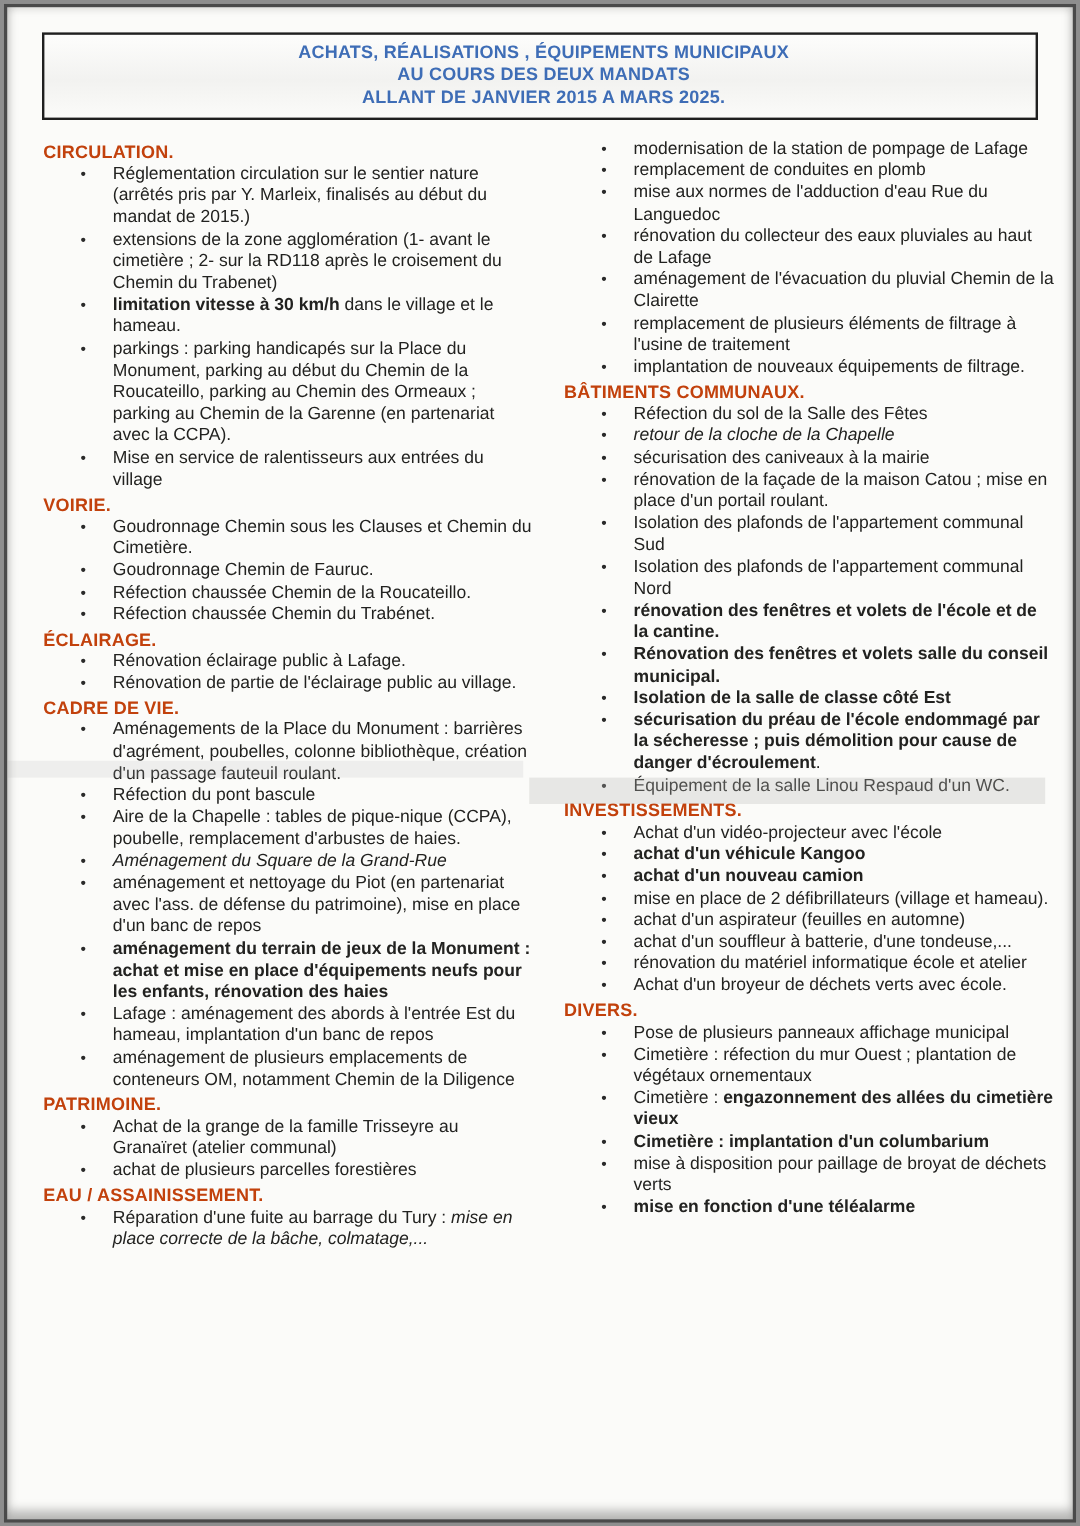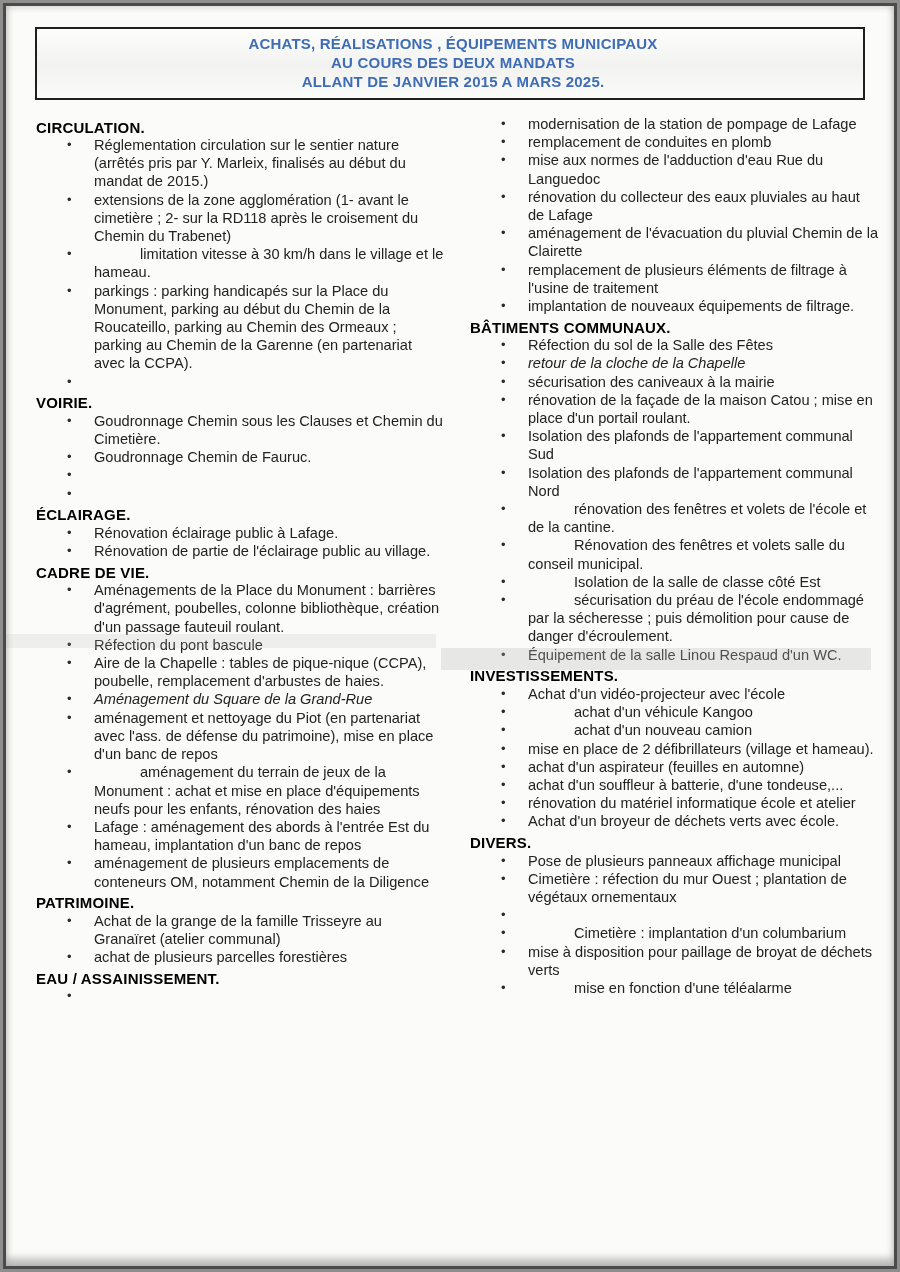--- a/index.html
+++ b/index.html
@@ -31,40 +31,40 @@
   .title-box div{white-space:nowrap;}
   .columns{
     display:flex;
     padding:15px 8px 0 30px;
     gap:22px;
   }
   .col{width:412px;flex:none;}
   .heading{
     font-weight:bold;
     font-size:15px;
-    color:#000000;
+    color:#c2410c;
     margin:3.5px 0 0.5px 0;
     letter-spacing:0.2px;
   }
   .item{
     display:flex;
     font-size:14.6px;
     line-height:18.2px;
     color:#222220;
   }
   .bullet{
     flex:none;
     width:27px;
     margin-left:31px;
     font-size:13px;
     color:#2a2a2a;
   }
   .txt{flex:1;max-width:352px;}
   .n{font-weight:normal;font-style:normal;margin-top:32px;}
-  .b{font-weight:normal;margin-left:46px;}
+  .b{font-weight:bold;}
   .i{font-style:italic;}
   .artifact{
     position:absolute;
     background:#b9b9b6;
     opacity:0.30;
     pointer-events:none;
   }
 </style>
 </head>
 <body>
@@ -95,37 +95,40 @@
           <div class="item">
             <span class="bullet">•</span>
             <span class="txt"><span class="b">limitation vitesse à 30 km/h</span><span class="n"> dans le village et le hameau.</span></span>
           </div>
           <div class="item">
             <span class="bullet">•</span>
             <span class="txt"><span class="n">parkings : parking handicapés sur la Place du Monument, parking au début du Chemin de la Roucateillo, parking au Chemin des Ormeaux ; parking au Chemin de la Garenne (en partenariat avec la CCPA).</span></span>
           </div>
           <div class="item">
             <span class="bullet">•</span>
+            <span class="txt"><span class="n">Mise en service de ralentisseurs aux entrées du village</span></span>
           </div>
         </div>
         <div>
           <div class="heading">VOIRIE.</div>
           <div class="item">
             <span class="bullet">•</span>
             <span class="txt"><span class="n">Goudronnage Chemin sous les Clauses et Chemin du Cimetière.</span></span>
           </div>
           <div class="item">
             <span class="bullet">•</span>
             <span class="txt"><span class="n">Goudronnage Chemin de Fauruc.</span></span>
           </div>
           <div class="item">
             <span class="bullet">•</span>
-          </div>
-          <div class="item">
-            <span class="bullet">•</span>
+            <span class="txt"><span class="n">Réfection chaussée Chemin de la Roucateillo.</span></span>
+          </div>
+          <div class="item">
+            <span class="bullet">•</span>
+            <span class="txt"><span class="n">Réfection chaussée Chemin du Trabénet.</span></span>
           </div>
         </div>
         <div>
           <div class="heading">ÉCLAIRAGE.</div>
           <div class="item">
             <span class="bullet">•</span>
             <span class="txt"><span class="n">Rénovation éclairage public à Lafage.</span></span>
           </div>
           <div class="item">
             <span class="bullet">•</span>
@@ -175,20 +178,21 @@
           </div>
           <div class="item">
             <span class="bullet">•</span>
             <span class="txt"><span class="n">achat de plusieurs parcelles forestières</span></span>
           </div>
         </div>
         <div>
           <div class="heading">EAU / ASSAINISSEMENT.</div>
           <div class="item">
             <span class="bullet">•</span>
+            <span class="txt"><span class="n">Réparation d'une fuite au barrage du Tury : </span><span class="i">mise en place correcte de la bâche, colmatage,...</span></span>
           </div>
         </div>
       </div>
     <div class="col" id="right-col">
         <div>
           <div class="item">
             <span class="bullet">•</span>
             <span class="txt"><span class="n">modernisation de la station de pompage de Lafage</span></span>
           </div>
           <div class="item">
@@ -303,20 +307,21 @@
           <div class="item">
             <span class="bullet">•</span>
             <span class="txt"><span class="n">Pose de plusieurs panneaux affichage municipal</span></span>
           </div>
           <div class="item">
             <span class="bullet">•</span>
             <span class="txt"><span class="n">Cimetière : réfection du mur Ouest ; plantation de végétaux ornementaux</span></span>
           </div>
           <div class="item">
             <span class="bullet">•</span>
+            <span class="txt"><span class="n">Cimetière : </span><span class="b">engazonnement des allées du cimetière vieux</span></span>
           </div>
           <div class="item">
             <span class="bullet">•</span>
             <span class="txt"><span class="b">Cimetière : implantation d'un columbarium</span></span>
           </div>
           <div class="item">
             <span class="bullet">•</span>
             <span class="txt"><span class="n">mise à disposition pour paillage de broyat de déchets verts</span></span>
           </div>
           <div class="item">

